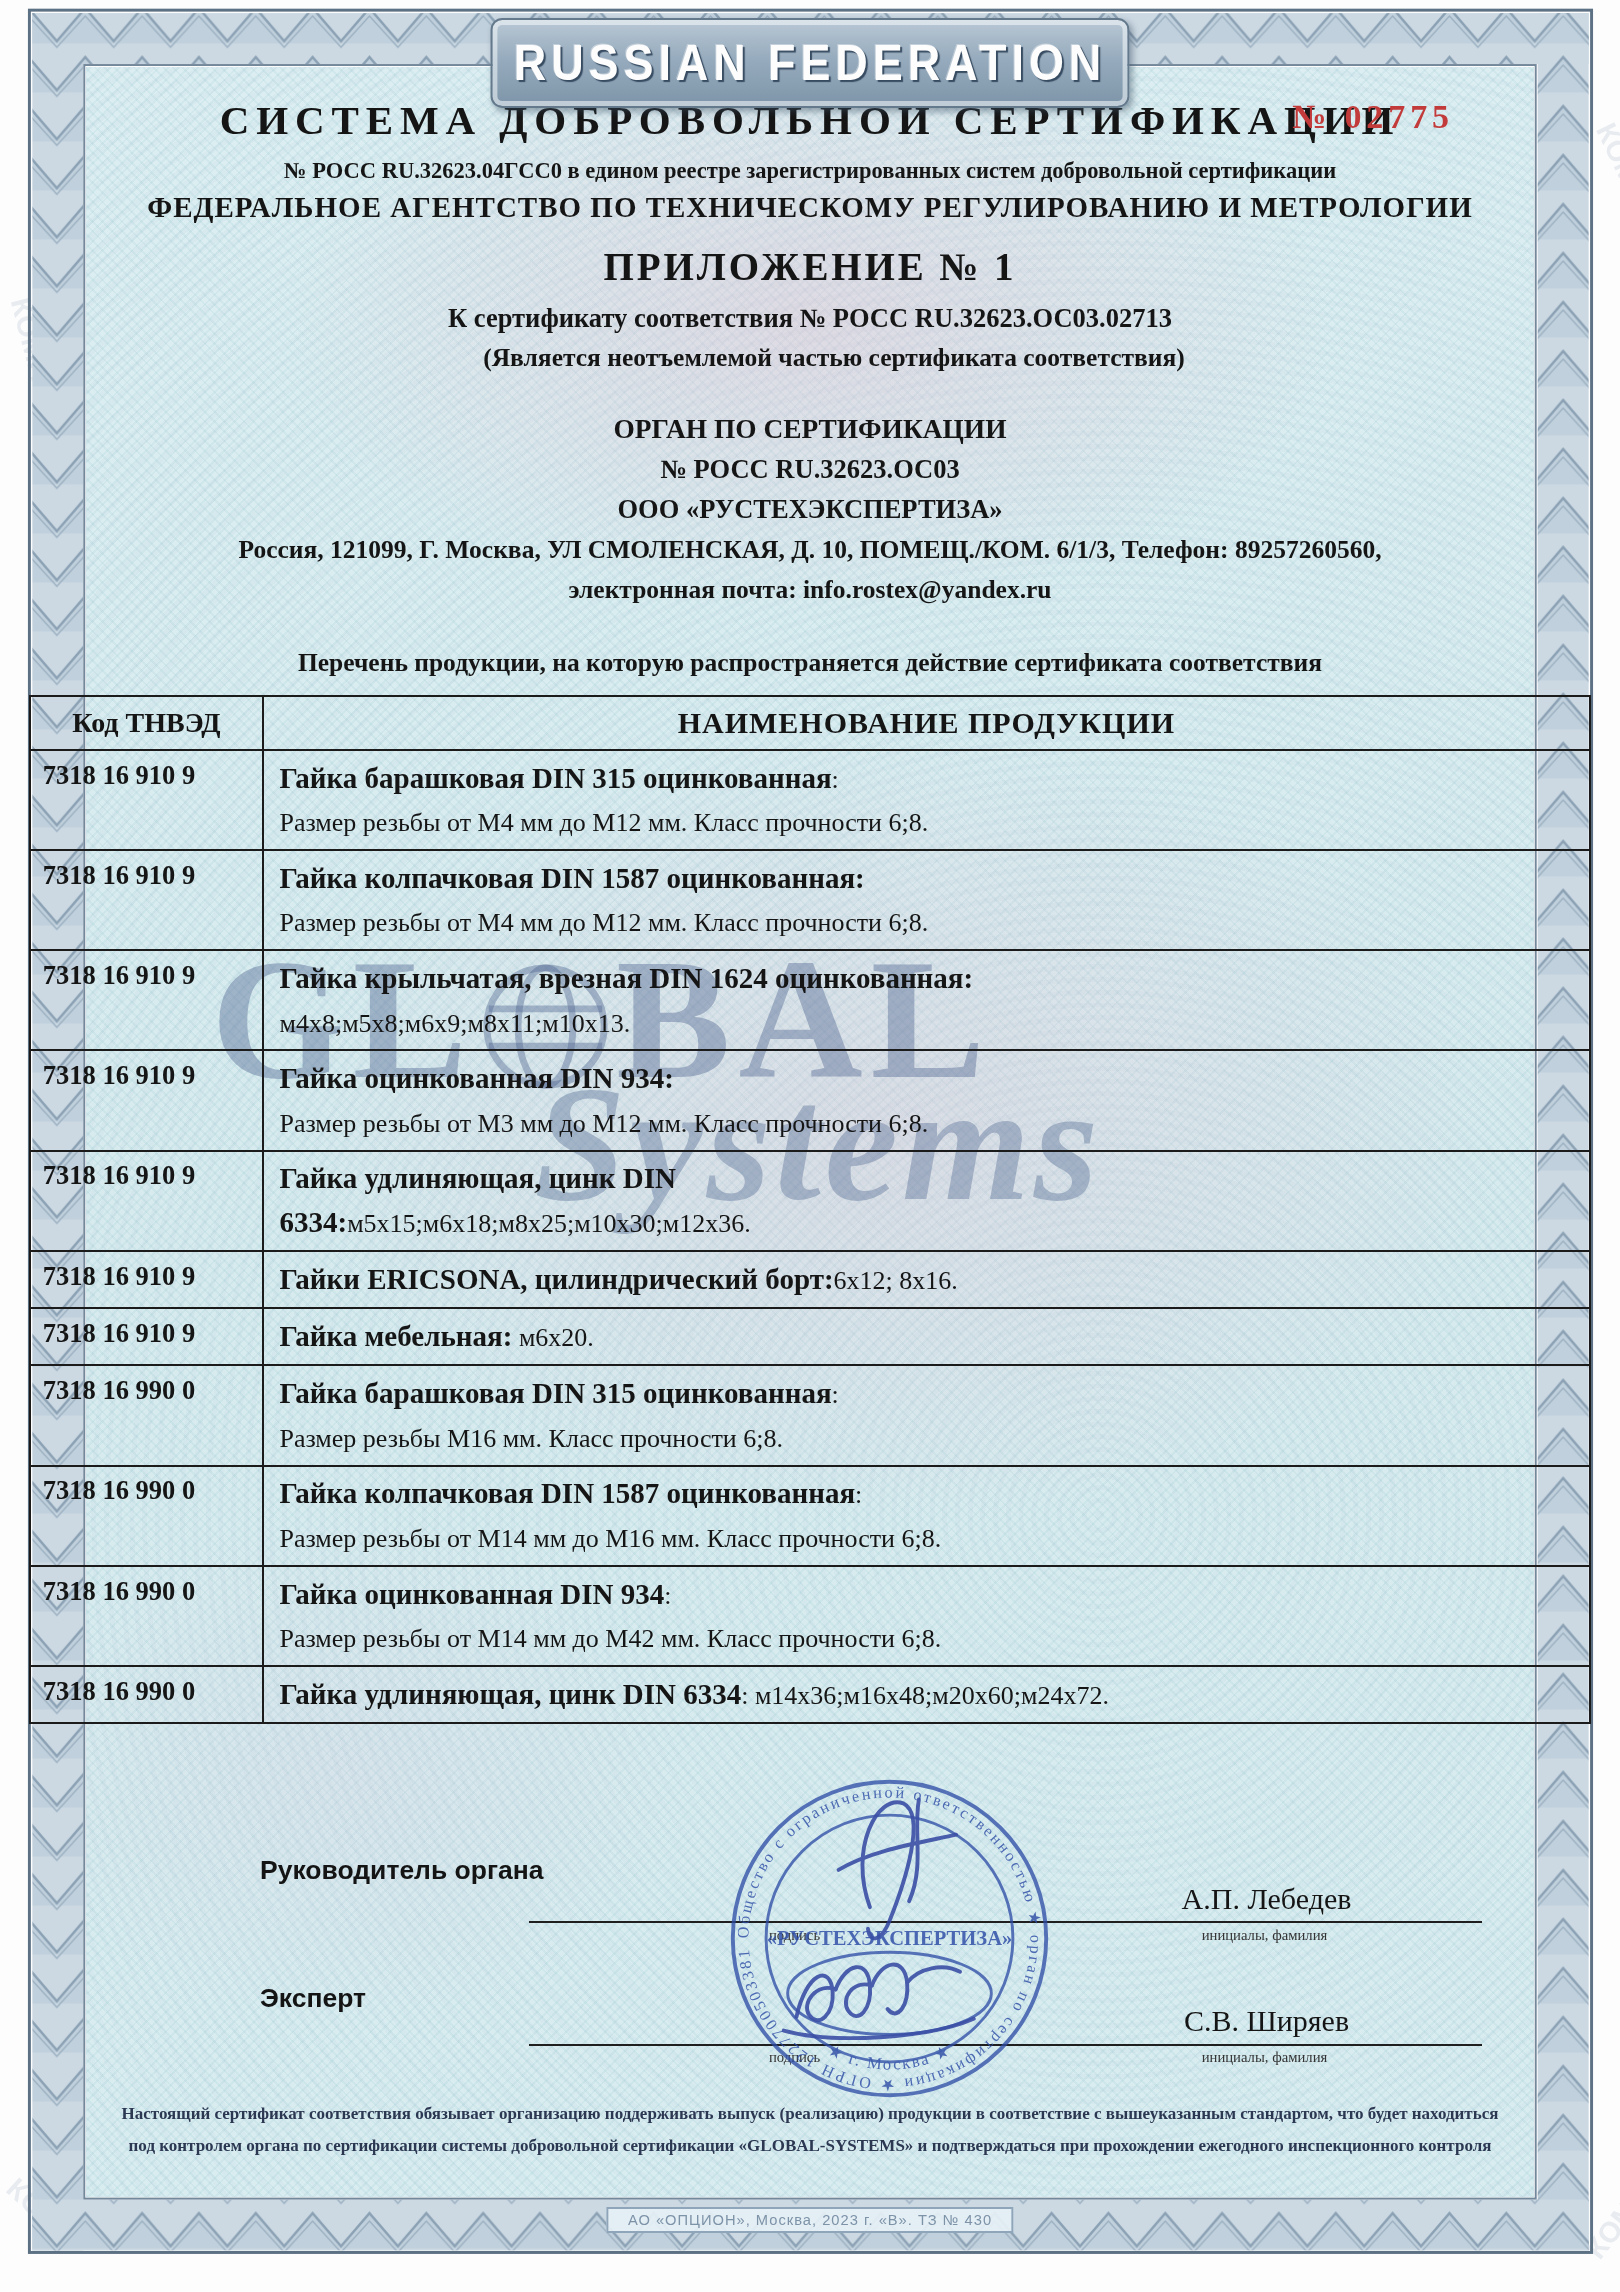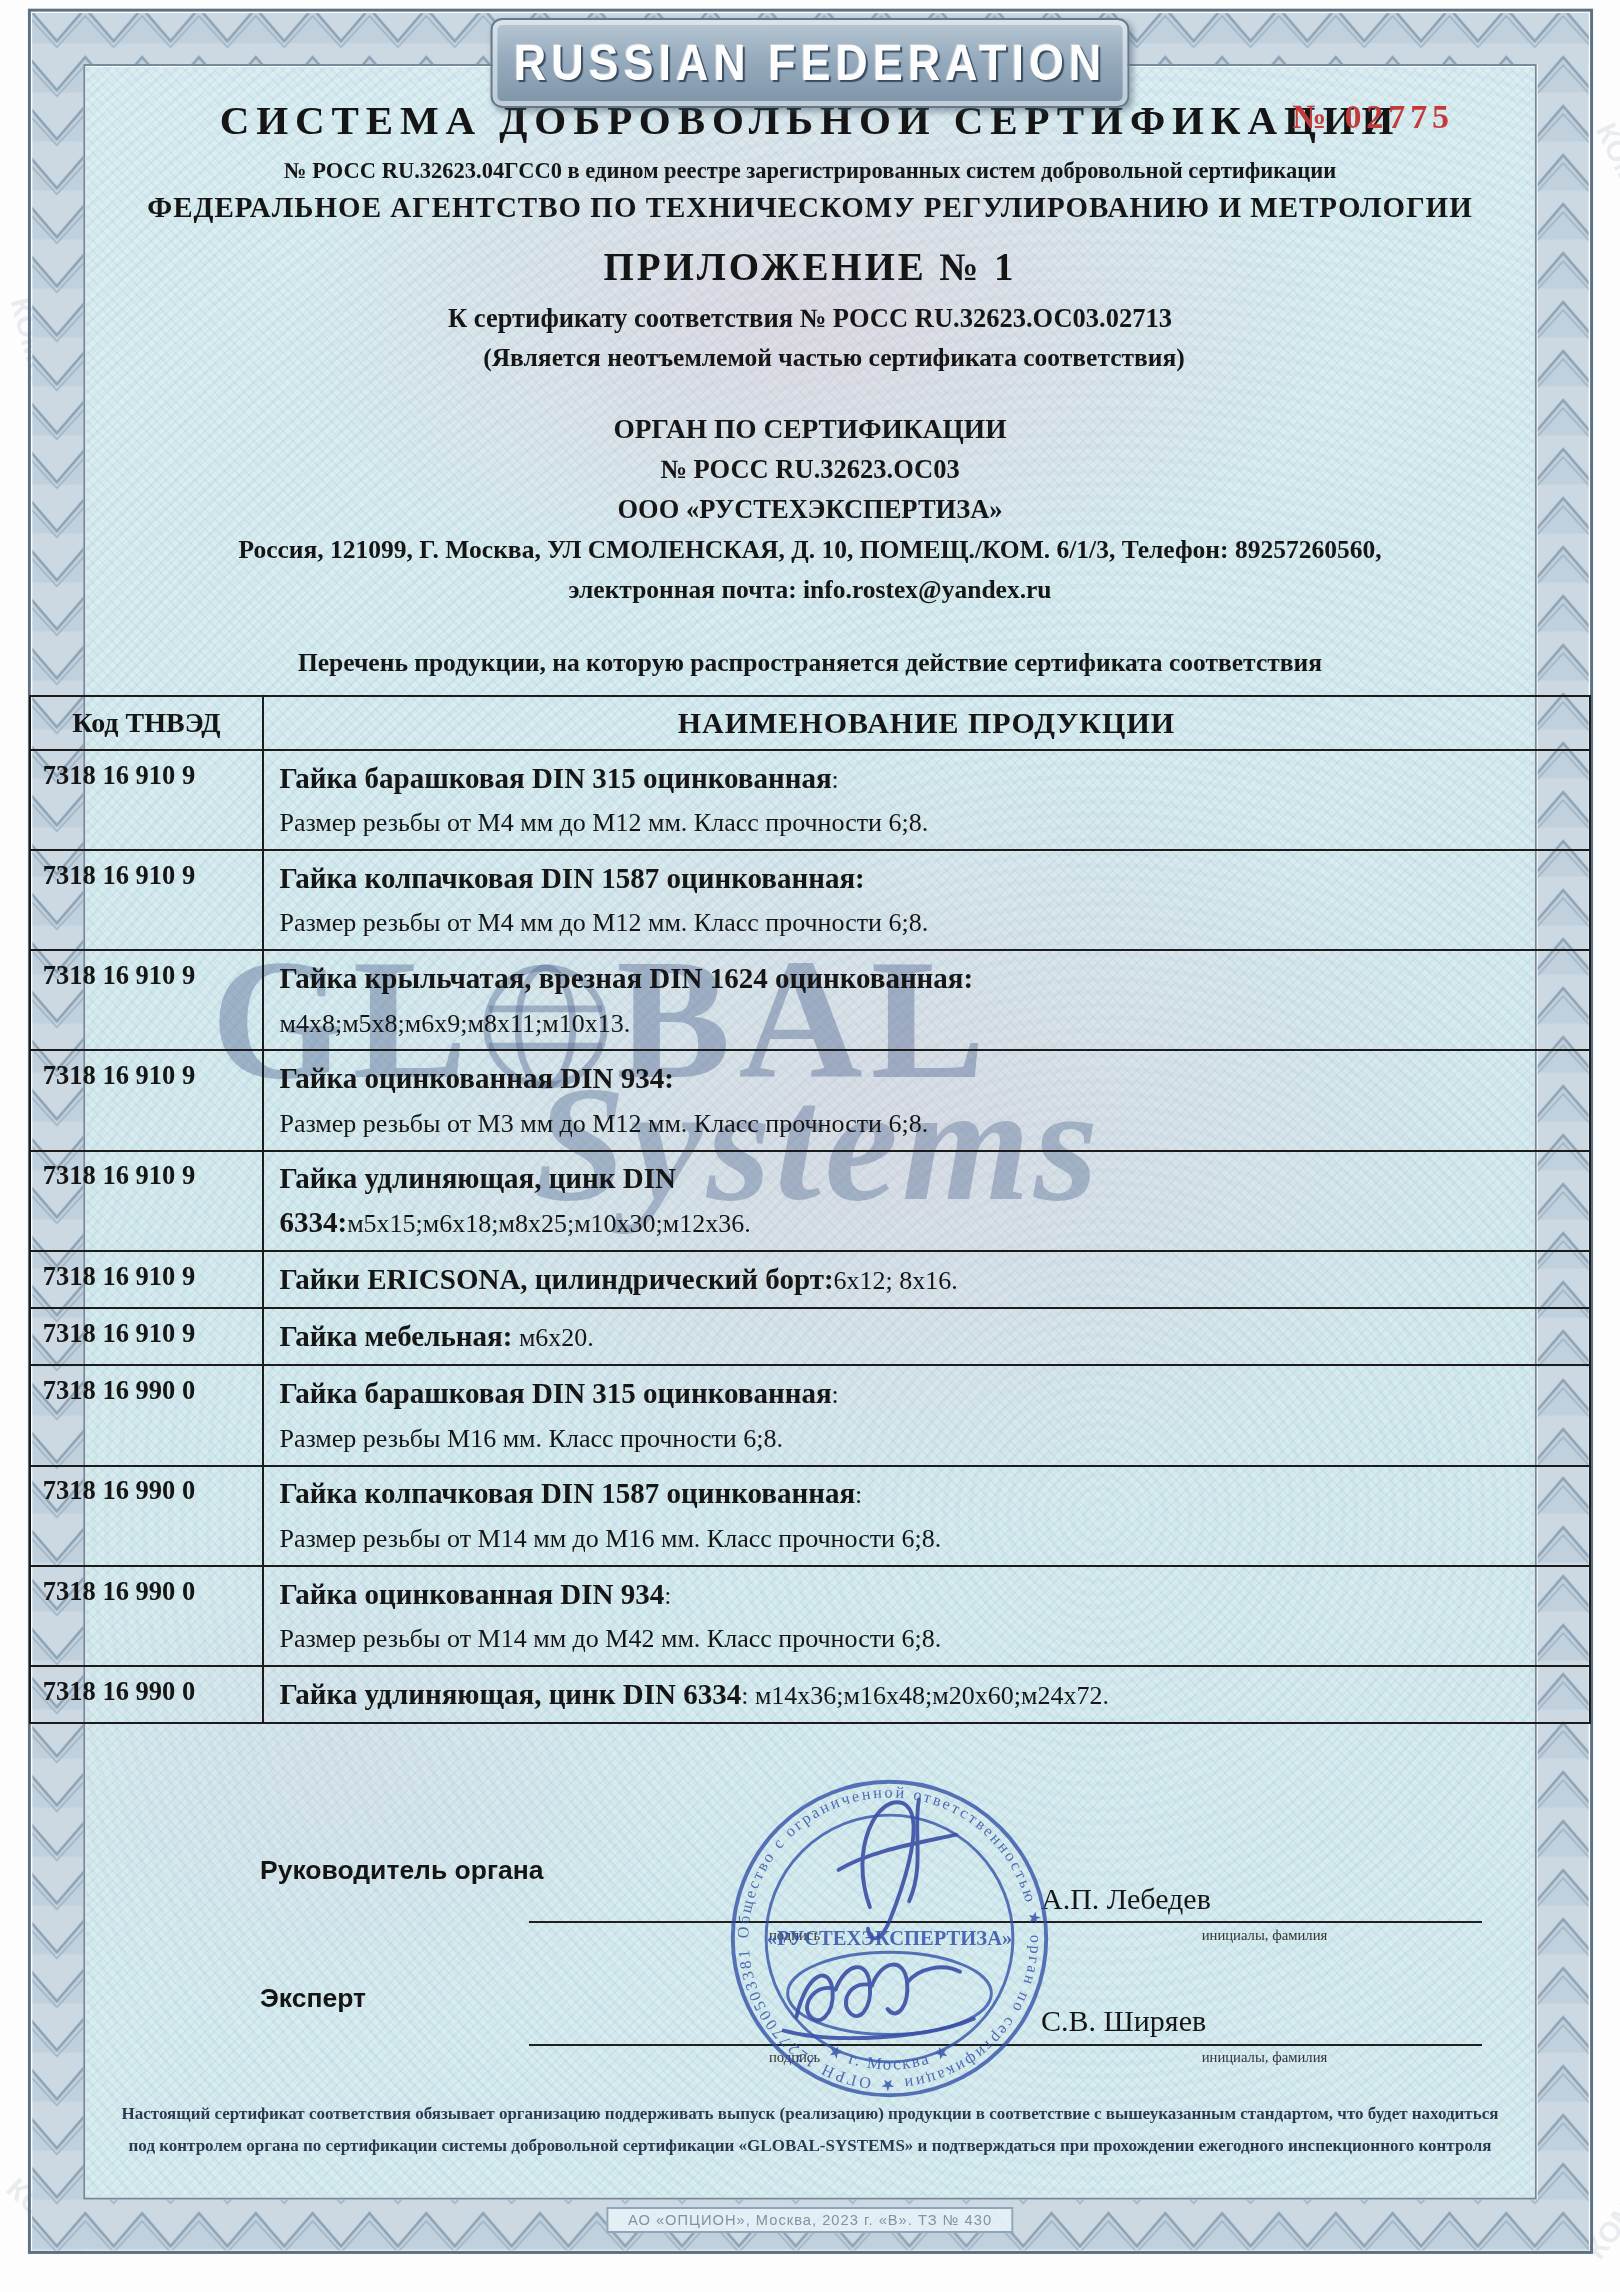--- a/index.html
+++ b/index.html
@@ -89,21 +89,21 @@
   }
   
   .sig-label {
     position:absolute; z-index:3; font-family:"Liberation Sans", sans-serif;
     font-weight:bold; font-size:26.5px; color:#141414;
   }
   .sig-line { position:absolute; z-index:3; border-top:2.5px solid #1f1f1f; height:0; }
   .sig-caption {
     position:absolute; z-index:3; font-size:14.7px; color:#333; text-align:center; width:255px;
   }
-  .sig-name { position:absolute; z-index:3; font-size:30px; text-align:left; width:451px; }
+  .sig-name { position:absolute; z-index:3; font-size:30px; text-align:center; width:451px; }
   .stamp { position:absolute; left:723px; top:1772px; z-index:4; opacity:.9; }
   
   .fineprint {
     position:absolute; z-index:3; left:98px; width:1424px; top:2098px;
     text-align:center; font-size:17px; font-weight:bold; color:#2c3752; line-height:1.9;
   }
   
   .print-footer {
     position:absolute; z-index:4; left:50%; transform:translateX(-50%); top:2207px;
     border:2px solid #8fa6ba; background:rgba(230,240,246,.92);

